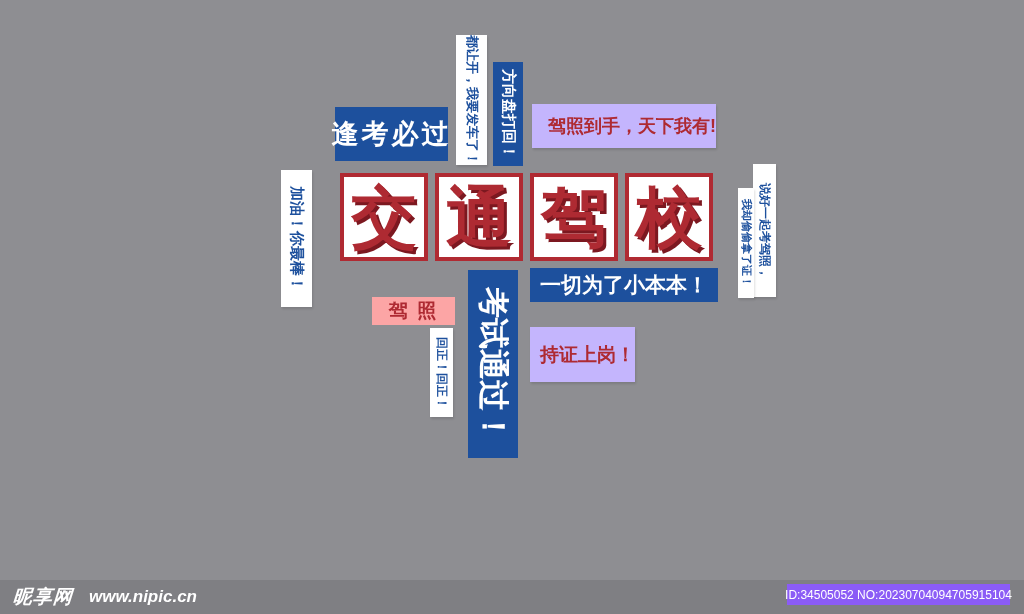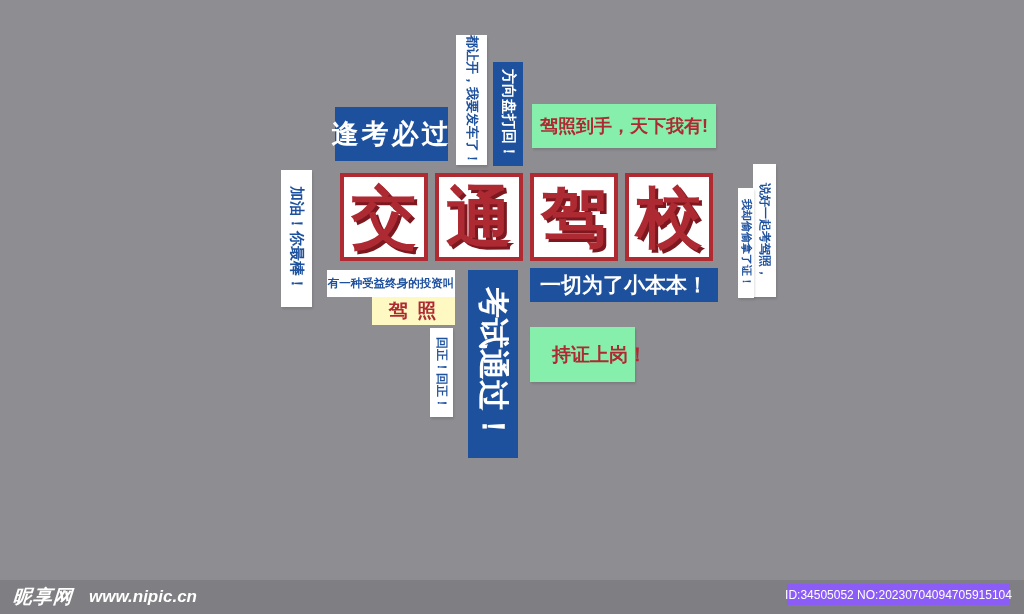--- a/index.html
+++ b/index.html
@@ -14,21 +14,21 @@
     overflow:hidden;
   }
   .abs{position:absolute;box-sizing:border-box;}
 
   
   .hbox{
     display:flex;align-items:center;justify-content:center;
     font-weight:bold;white-space:nowrap;
   }
   .hbox.blue{background:#1d509d;color:#ffffff;}
-  .hbox.white{background:#86efac;color:#ae2a32;box-shadow:1px 2px 2px rgba(0,0,0,0.12);}
+  .hbox.white{background:#c4b5fd;color:#ae2a32;box-shadow:1px 2px 2px rgba(0,0,0,0.12);justify-content:flex-end;}
 
   
   .vstrip{
     display:flex;align-items:center;justify-content:center;
     writing-mode:vertical-rl;
     text-orientation:sideways;
     font-weight:bold;white-space:nowrap;
   }
   .vstrip.white{background:#ffffff;color:#1d509d;box-shadow:1px 2px 2px rgba(0,0,0,0.12);}
   .vstrip.blue{background:#1d509d;color:#ffffff;}
@@ -49,21 +49,21 @@
   }
 
   
   .touzi-top{
     left:327px;top:270px;width:128px;height:27px;
     background:#ffffff;color:#1d509d;font-weight:bold;font-size:11.5px;
     display:flex;align-items:center;justify-content:center;white-space:nowrap;
   }
   .touzi-bottom{
     left:372px;top:297px;width:83px;height:28px;
-    background:#fef9c3;color:#ae2a32;font-weight:bold;font-size:19px;
+    background:#fca5a5;color:#ae2a32;font-weight:bold;font-size:19px;
     display:flex;align-items:center;justify-content:center;white-space:nowrap;
     letter-spacing:2px;
   }
 
   
   .footer{
     left:0;top:580px;width:1024px;height:34px;
     background:#7f7f83;color:#ffffff;
     display:flex;align-items:center;
   }
@@ -113,23 +113,20 @@
       <span class="title-char">通</span>
     </div>
     <div class="title-char-box">
       <span class="title-char">驾</span>
     </div>
     <div class="title-char-box">
       <span class="title-char">校</span>
     </div>
   </div>
 
-  <div class="abs touzi-top">
-    <span>有一种受益终身的投资叫</span>
-  </div>
   <div class="abs touzi-bottom">
     <span>驾 照</span>
   </div>
 
   <div class="abs vstrip white" style="left:430px;top:328px;width:23px;height:89px;font-size:12px;">
     <span>回正！回正！</span>
   </div>
 
   <div class="abs vstrip blue" style="left:468px;top:270px;width:50px;height:188px;font-size:31px;">
     <span>考试通过！</span>

